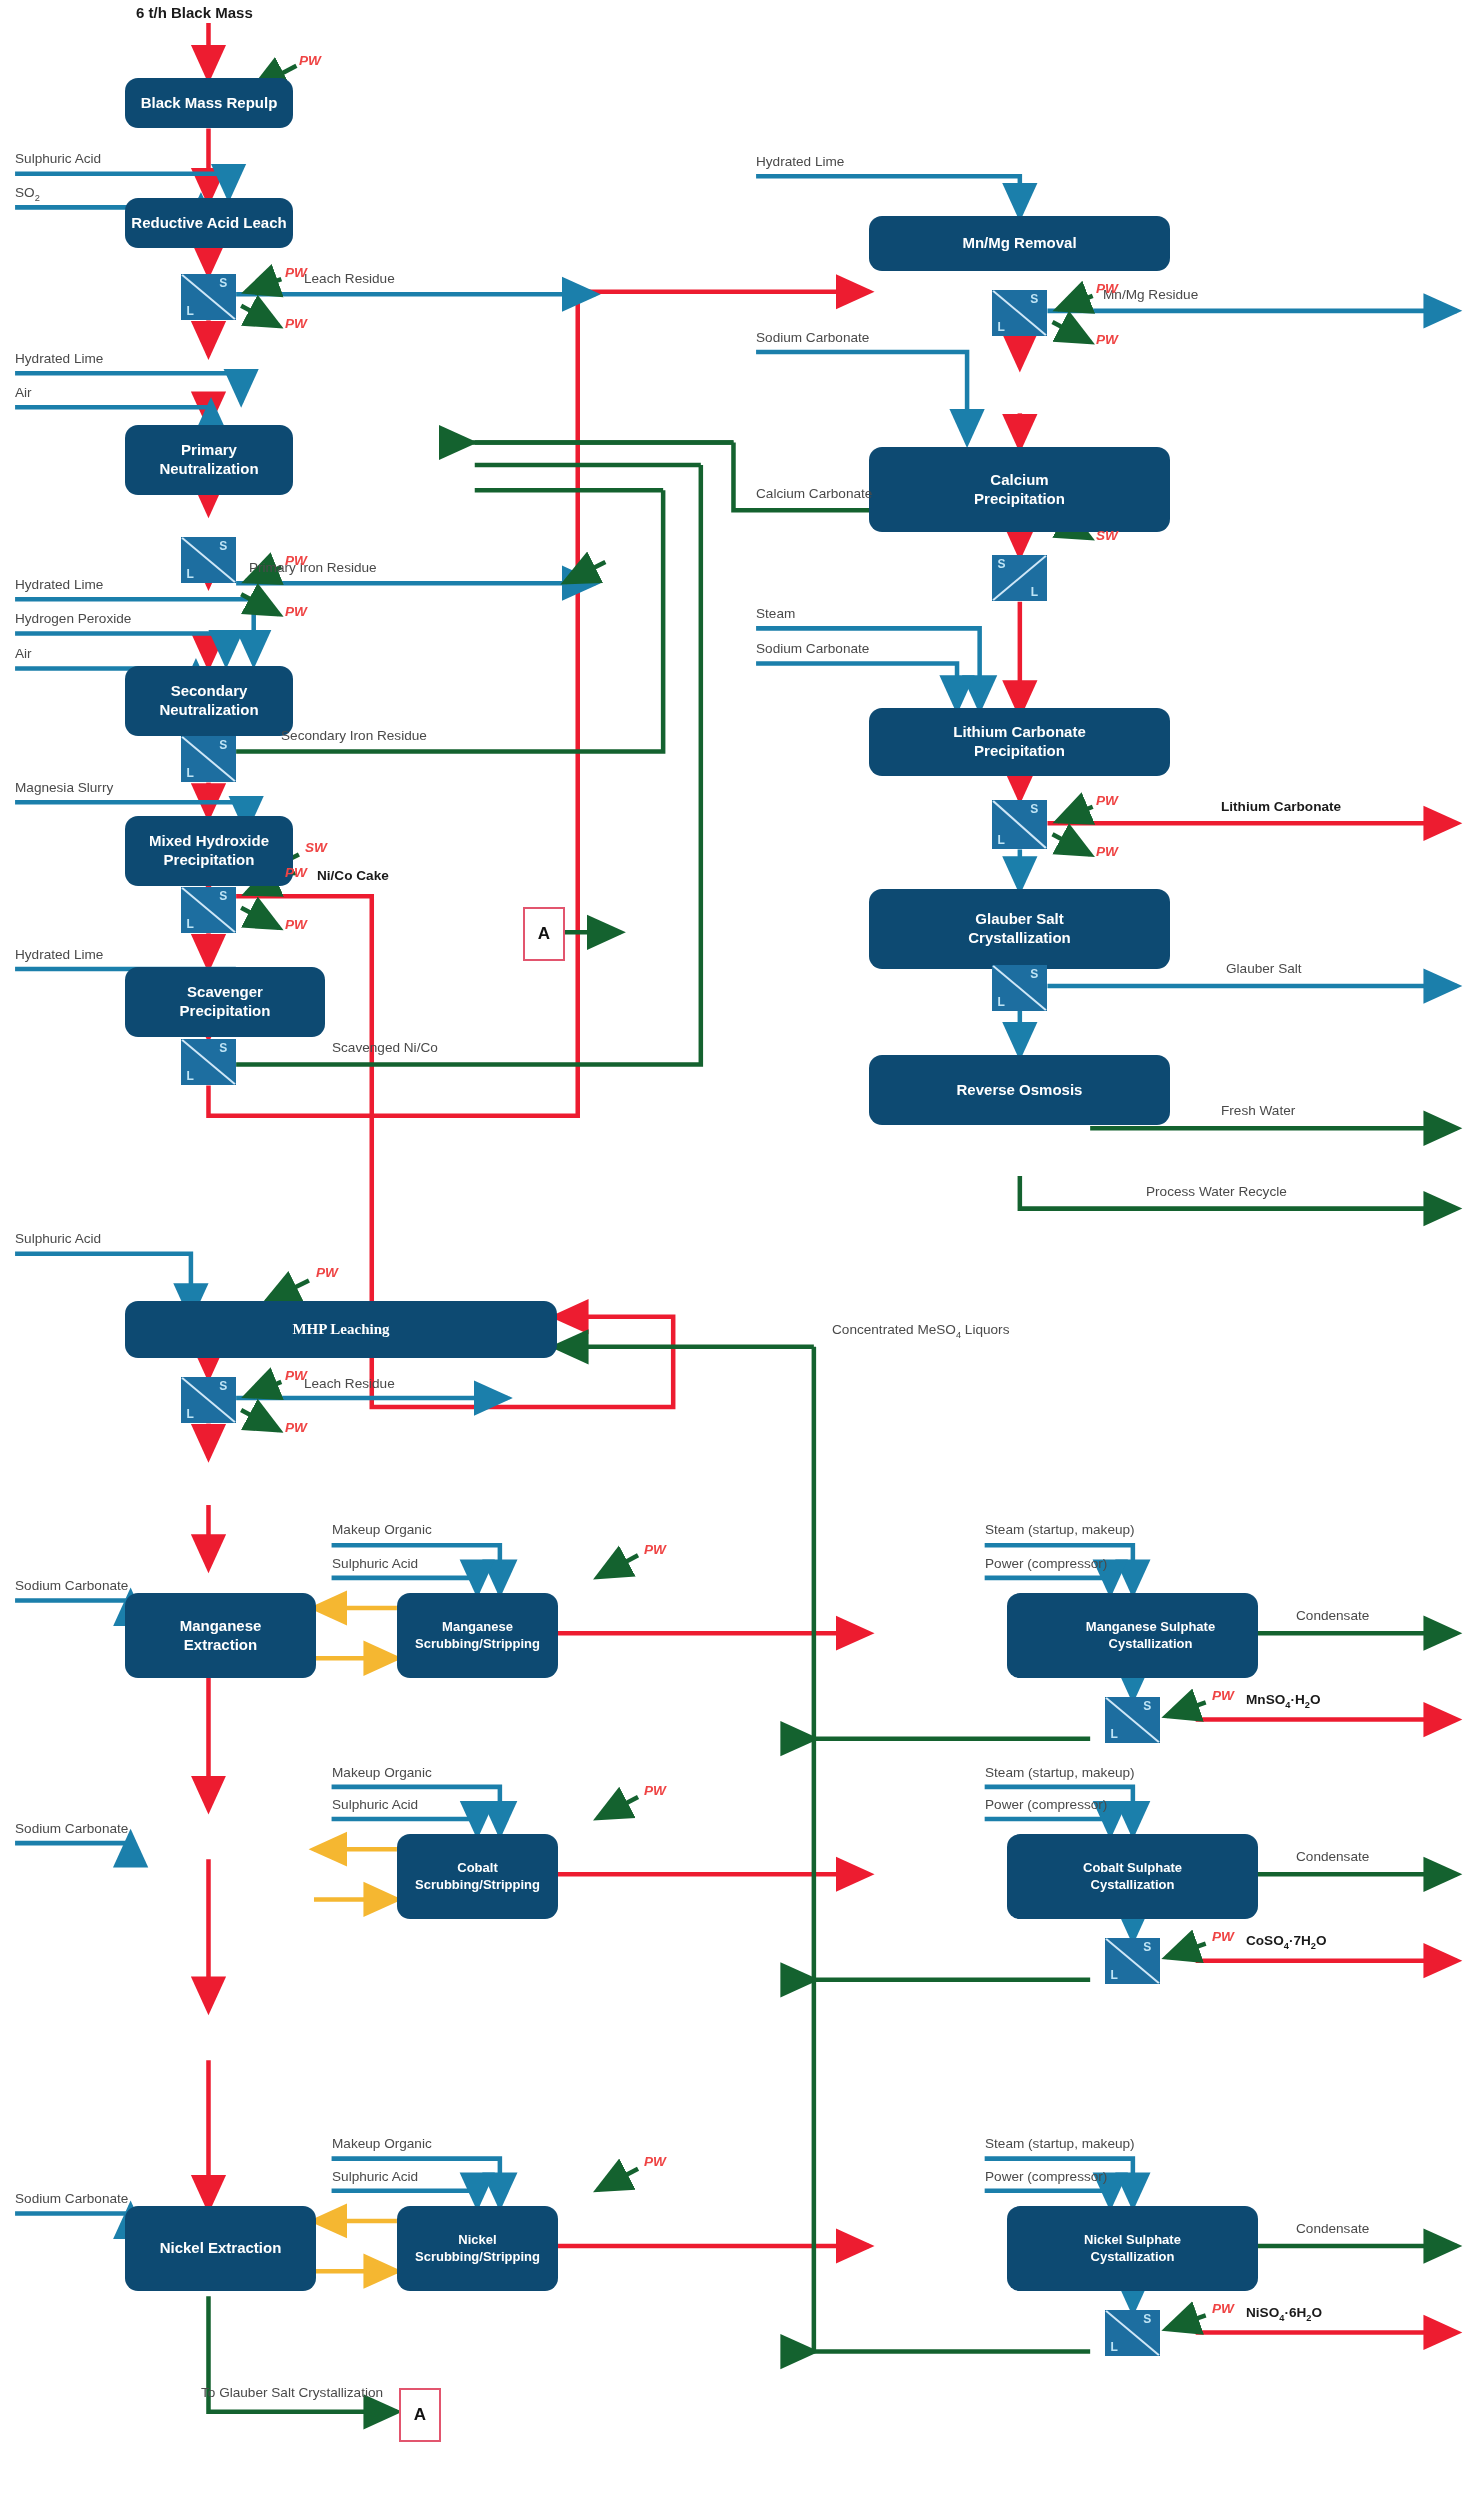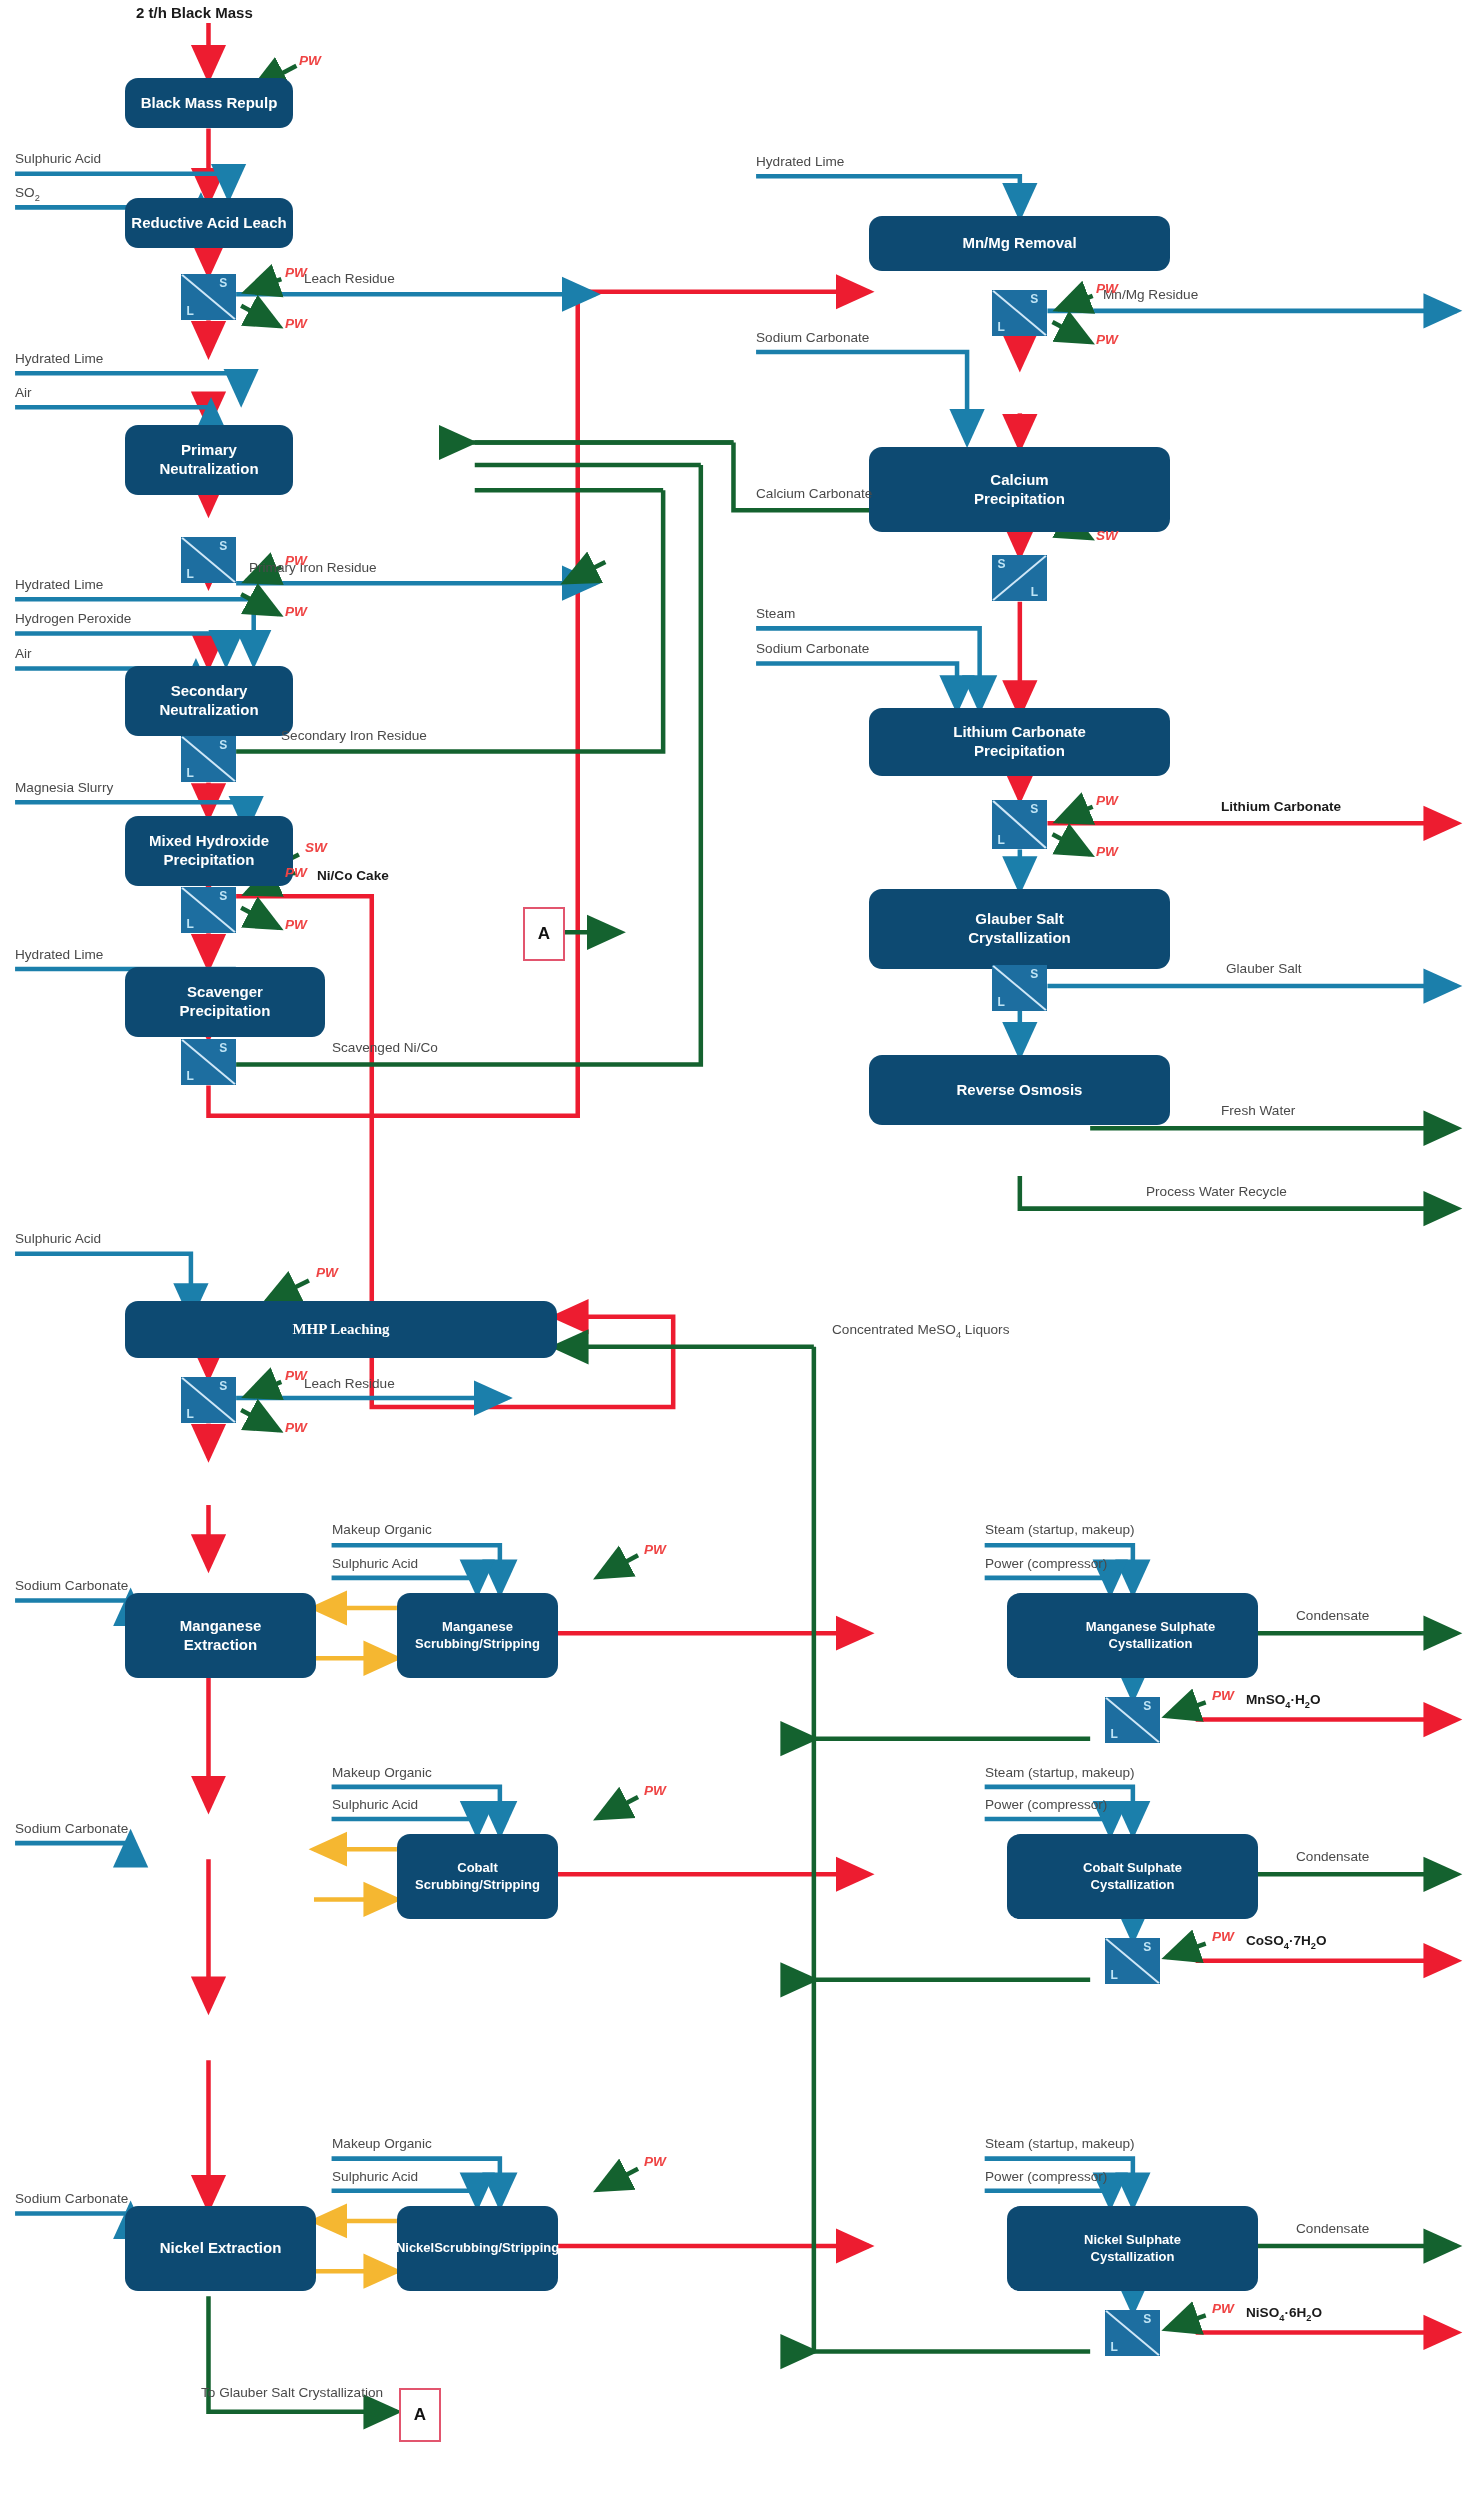--- a/index.html
+++ b/index.html
@@ -279,21 +279,21 @@
   <span>Scrubbing/Stripping</span>
     </div>
 <div class="proc-box" style="left:1007px;top:1834px;width:251px;height:85px;flex-direction:column;font-size:13px;">
   <span>Cobalt Sulphate</span>
   <span>Cystallization</span>
     </div>
 
 <div class="proc-box" style="left:125px;top:2206px;width:191px;height:85px;">
   <span>Nickel Extraction</span>
     </div>
-<div class="proc-box" style="left:397px;top:2206px;width:161px;height:85px;font-size:13px;">
+<div class="proc-box" style="left:397px;top:2206px;width:161px;height:85px;flex-direction:column;font-size:13px;">
   <span>Nickel</span>
   <span>Scrubbing/Stripping</span>
     </div>
 <div class="proc-box" style="left:1007px;top:2206px;width:251px;height:85px;flex-direction:column;font-size:13px;">
   <span>Nickel Sulphate</span>
   <span>Cystallization</span>
     </div>
 
 <div class="sl" style="left:181px;top:274px;width:55px;height:46px;">
   <svg class="diag" viewBox="0 0 100 100" preserveAspectRatio="none">
@@ -399,21 +399,21 @@
   <span class="sch l-bl">L</span>
     </div>
 
 <div class="conn" style="left:523px;top:907px;width:38px;height:50px;">
   <span>A</span>
     </div>
 <div class="conn" style="left:399px;top:2388px;width:38px;height:50px;">
   <span>A</span>
     </div>
 
-<div class="lbl bold" style="left:136px;top:4px;font-size:15px;">2 t/h Black Mass</div>
+<div class="lbl bold" style="left:136px;top:4px;font-size:15px;">6 t/h Black Mass</div>
 
 <div class="lbl" style="left:15px;top:151px;">Sulphuric Acid</div>
 <div class="lbl" style="left:15px;top:185px;"><span>SO</span><sub>2</sub></div>
 <div class="lbl" style="left:15px;top:351px;">Hydrated Lime</div>
 <div class="lbl" style="left:15px;top:385px;">Air</div>
 <div class="lbl" style="left:15px;top:577px;">Hydrated Lime</div>
 <div class="lbl" style="left:15px;top:611px;">Hydrogen Peroxide</div>
 <div class="lbl" style="left:15px;top:646px;">Air</div>
 <div class="lbl" style="left:15px;top:780px;">Magnesia Slurry</div>
 <div class="lbl" style="left:15px;top:947px;">Hydrated Lime</div>

